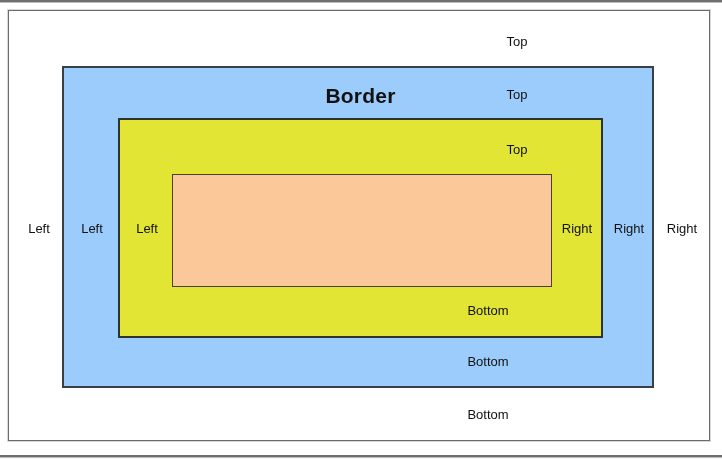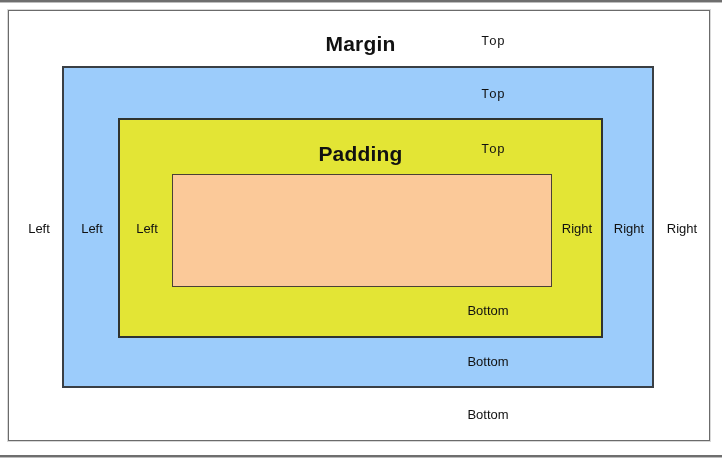--- a/index.html
+++ b/index.html
@@ -115,23 +115,22 @@
   }
 
   
   .major-pos {
     left: 258px;
     width: 205px;
   }
 
   
   .top-pos {
-    left: 458px;
+    left: 482px;
     width: 70px;
-    font-family: Liberation Mono, monospace;
   }
 
   
   .bottom-pos {
     left: 443px;
     width: 90px;
   }
 
   
   .left-margin-pos  { left: 16px;  width: 46px; }
@@ -154,24 +153,23 @@
   <div class="frame-rule-light bottom"></div>
 
   <div class="box" id="margin-box"></div>
 
   <div class="box" id="border-box"></div>
 
   <div class="box" id="padding-box"></div>
 
   <div class="box" id="content-box"></div>
 
-  <div class="label label-major major-pos" style="top:33px;">Margin</div>
 
+  <div class="label label-major major-pos" style="top:85px;">Border</div>
 
-  <div class="label label-major major-pos" style="top:143px;">Padding</div>
 
 
   <div class="label label-edge top-pos" style="top:35px;">Top</div>
 
   <div class="label label-edge top-pos" style="top:88px;">Top</div>
 
   <div class="label label-edge top-pos" style="top:143px;">Top</div>
 
   <div class="label label-edge left-margin-pos" style="top:222px;">Left</div>
 

